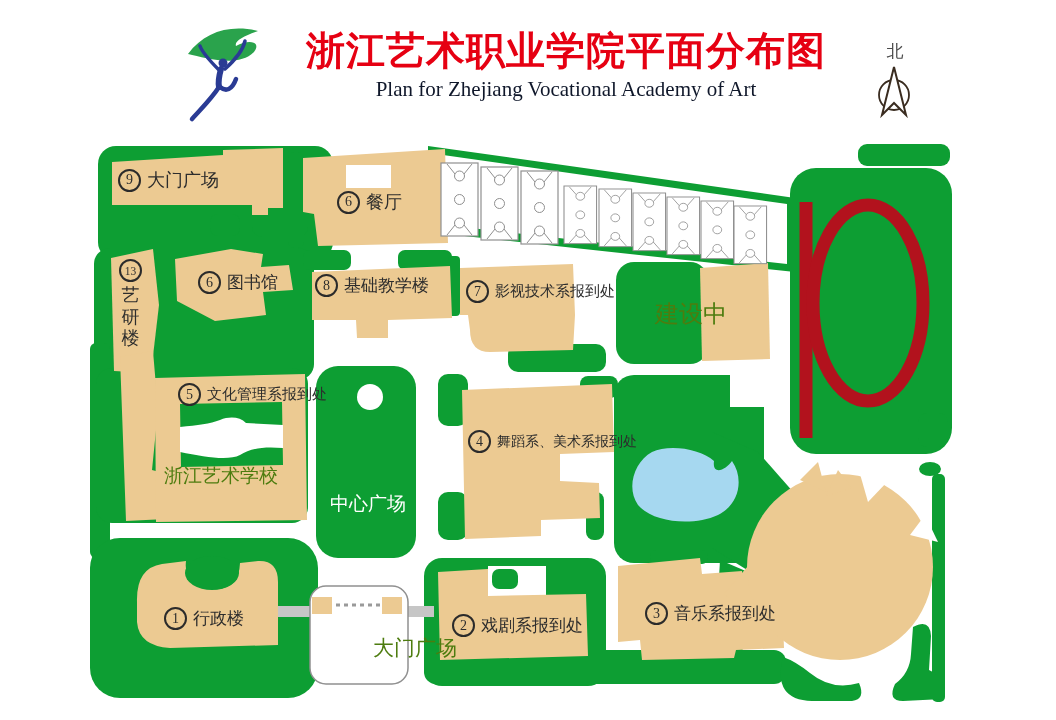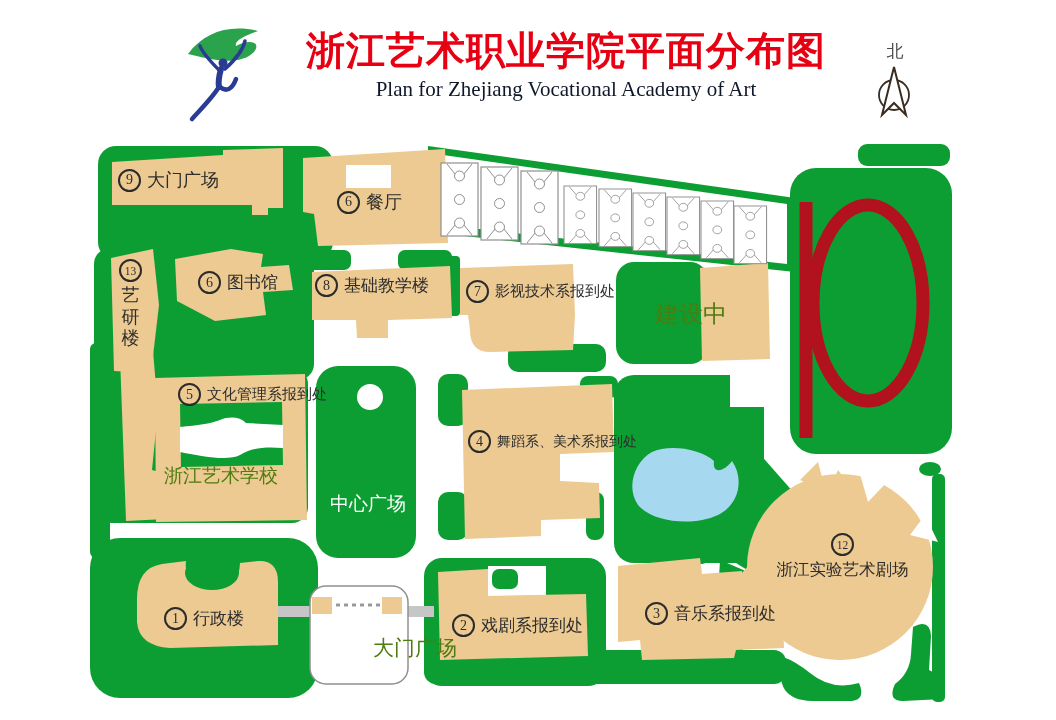--- a/index.html
+++ b/index.html
@@ -196,24 +196,20 @@
   <div class="lbl" style="left:178px;top:383px;font-size:15px;">
     <span class="num">5</span>
     <span>文化管理系报到处</span>
   </div>
 
   <div class="lbl" style="left:468px;top:430px;font-size:14px;">
     <span class="num">4</span>
     <span>舞蹈系、美术系报到处</span>
   </div>
 
-  <div class="lbl vert" style="left:770px;top:533px;width:145px;font-size:16.5px;">
-    <span class="num" style="font-size:11.5px;">12</span>
-    <span>浙江实验艺术剧场</span>
-  </div>
 
   <div class="lbl" style="left:164px;top:607px;">
     <span class="num">1</span>
     <span>行政楼</span>
   </div>
 
   <div class="lbl" style="left:452px;top:614px;">
     <span class="num">2</span>
     <span>戏剧系报到处</span>
   </div>

